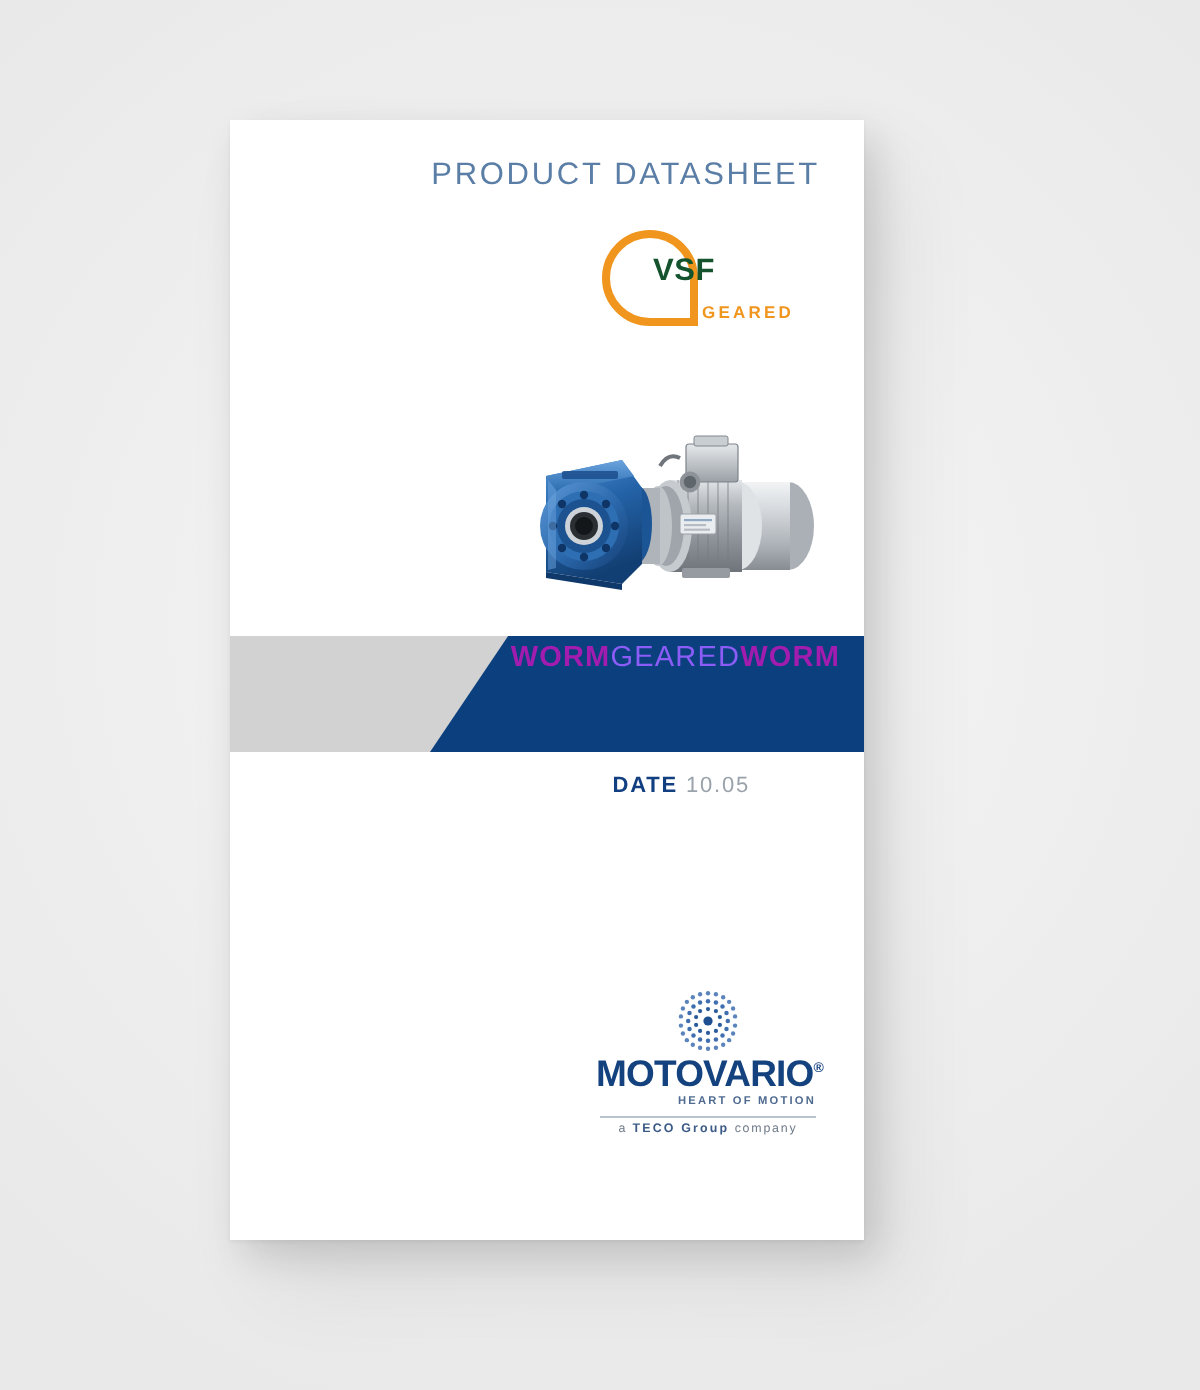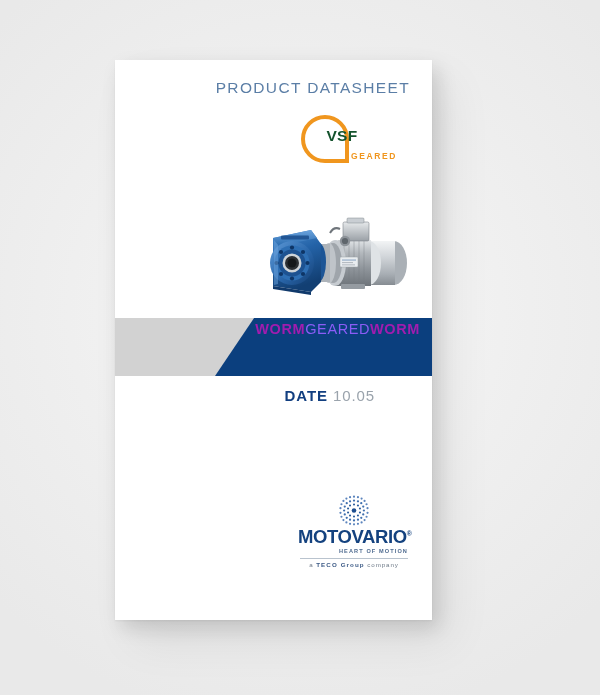--- a/index.html
+++ b/index.html
@@ -135,21 +135,21 @@
   #banner-text .ln { display: block; }
   #banner-text .lt { font-weight: 700; color: #a21caf; }
   #banner-text .bd { font-weight: 400; color: #8b5cf6; }
 
   
   #date-line {
     position: absolute;
     left: 0; right: 57px;
     top: 327px;
     text-align: right;
-    font-size: 15px;
+    font-size: 11px;
     letter-spacing: 0.9px;
     white-space: nowrap;
   }
   #date-label { font-weight: 700; color: #123f80; }
   #date-value { font-weight: 400; color: #9aa3ac; }
 
   
   #brand-logo {
     position: absolute;
     right: 22px;

